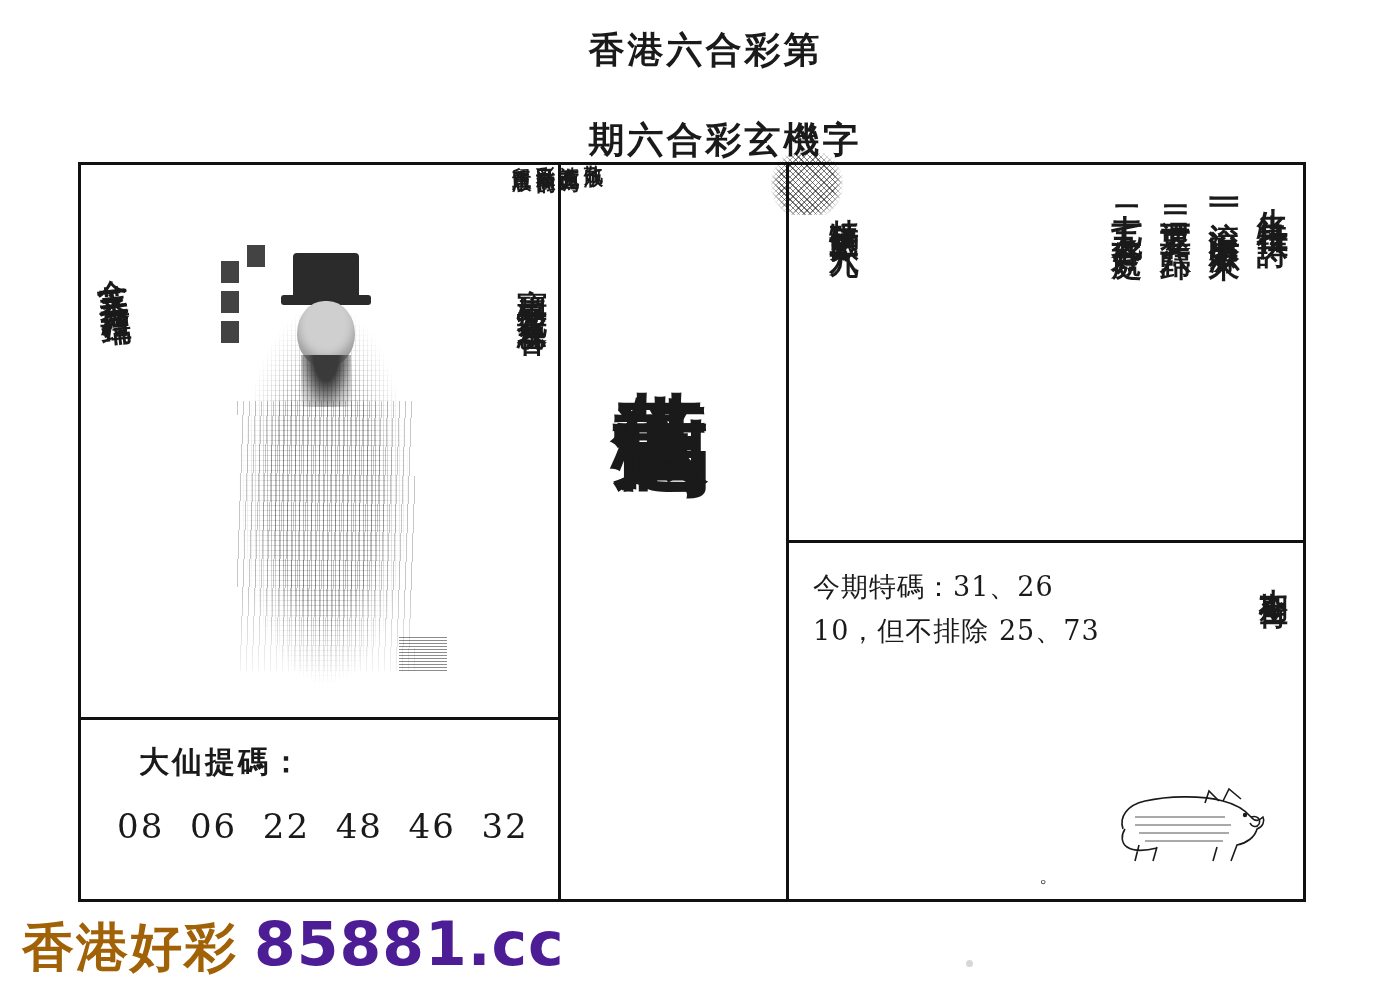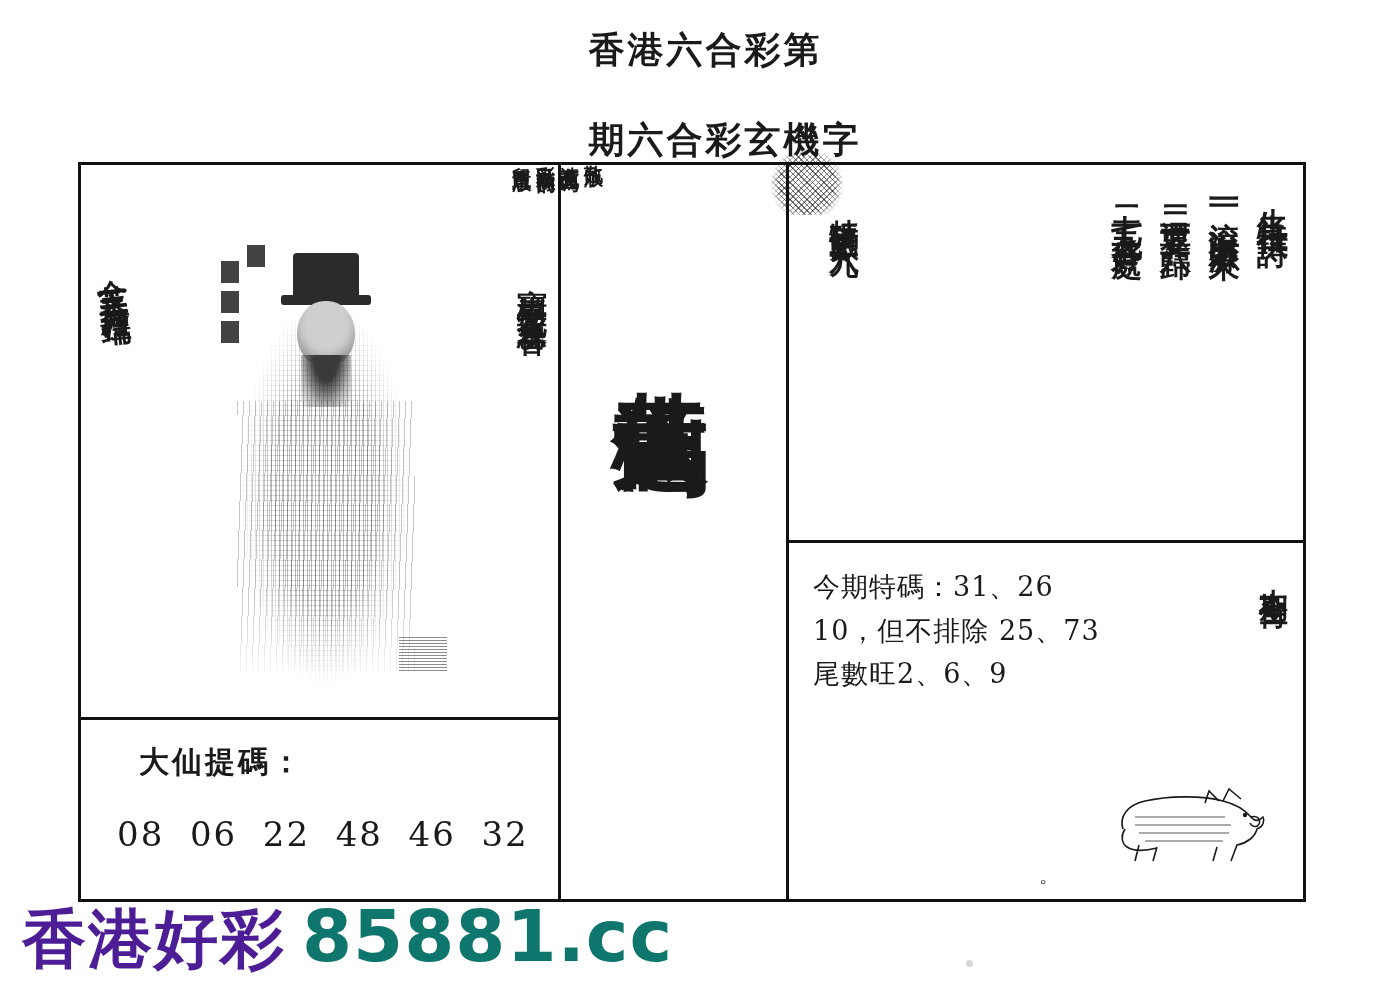--- a/index.html
+++ b/index.html
@@ -193,21 +193,20 @@
     letter-spacing: 3px;
   }
   .tip-numbers {
     position: absolute;
     left: 36px;
     top: 86px;
     font-size: 34px;
     letter-spacing: 2px;
     font-family: "DejaVu Serif", "Liberation Serif", serif;
     white-space: pre;
-    margin-top: 8px;
   }
 
   
   .col-mid {
     width: 228px;
     border-right: 3px solid #111;
     box-sizing: border-box;
     position: relative;
   }
   .notice {
@@ -330,32 +329,32 @@
   .watermark {
     position: absolute;
     left: 22px;
     bottom: 14px;
     display: flex;
     align-items: baseline;
     gap: 16px;
     z-index: 5;
   }
   .wm-cn {
-    font-size: 64px;
-    font-weight: bold;
-    color: #4c1d95;
+    font-size: 52px;
+    font-weight: bold;
+    color: #a16207;
     letter-spacing: 2px;
     font-family: "DejaVu Sans", "Liberation Sans", sans-serif;
     -webkit-text-stroke: 2px #ffffff;
     paint-order: stroke fill;
   }
   .wm-num {
-    font-size: 72px;
-    font-weight: bold;
-    color: #0f766e;
+    font-size: 60px;
+    font-weight: bold;
+    color: #4c1d95;
     letter-spacing: 1px;
     font-family: "DejaVu Sans", "Liberation Sans", sans-serif;
     -webkit-text-stroke: 2px #ffffff;
     paint-order: stroke fill;
   }
   .smudge {
     position: absolute;
     background: rgba(0,0,0,0.35);
     border-radius: 50%;
   }
@@ -426,21 +425,20 @@
         <div class="vtext">二二還要二八歸</div>
         <div class="vtext">一一滾滾財源來</div>
         <div class="vtext poem-title">生肖特供詩</div>
       </div>
     </div>
 
     <div class="right-bottom">
       <div class="notes">
         <div class="note-line">今期特碼：31、26</div>
         <div class="note-line">10，但不排除 25、73</div>
-        <div class="note-line">尾數旺2、6、9</div>
       </div>
 
       <div class="dot-low">。</div>
 
       <div class="zodiac-label vtext">本期生肖</div>
 
       <svg class="pig" viewBox="0 0 170 86">
         <g fill="none" stroke="#1a1a1a" stroke-width="1.6">
           <path d="M18,52 C14,40 22,28 40,24 C62,19 96,18 118,24 C130,27 140,33 146,40
                    C150,45 154,44 158,40 C160,44 158,50 152,52

